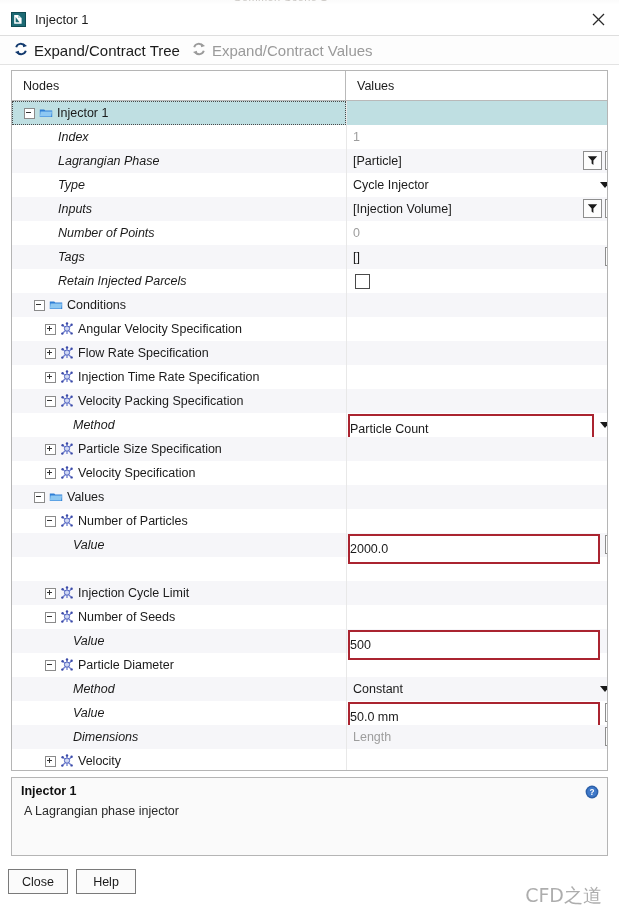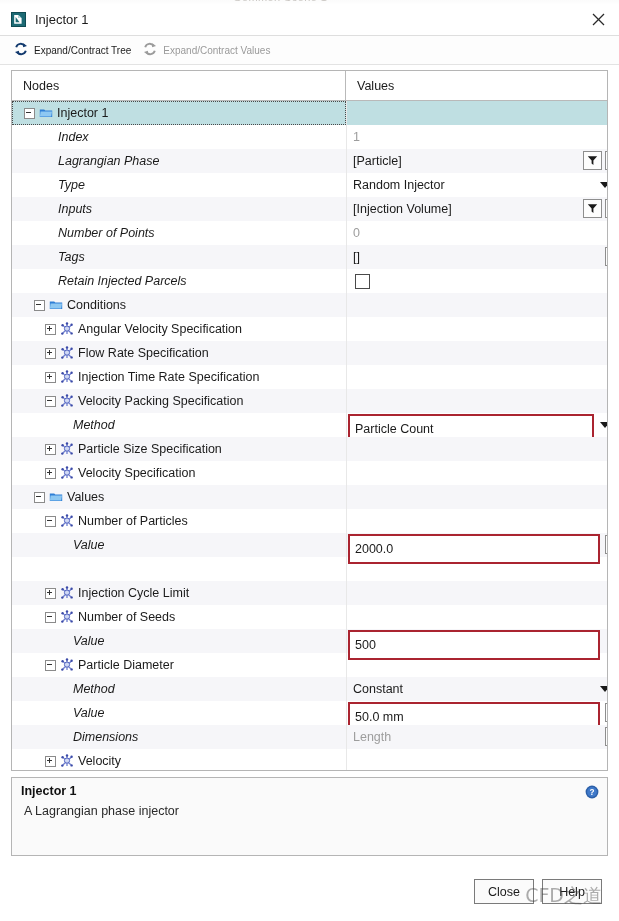--- a/index.html
+++ b/index.html
@@ -46,21 +46,21 @@
   }
   
   .toolbar{
     height:28px;flex:0 0 28px;
     display:flex;align-items:center;
     padding:0 0 0 14px;
     background:#fdfdfd;
     border-bottom:1px solid #e3e3e3;
   }
   .tb-item{display:flex;align-items:center;margin-right:12px;}
-  .tb-item .lbl{font-size:10px;margin-left:6px;}
+  .tb-item .lbl{font-size:15px;margin-left:6px;}
   .tb-item.enabled .lbl{color:#1b1b1b;}
   .tb-item.disabled .lbl{color:#9a9a9a;}
   
   .table-wrap{
     margin:5px 11px 0 11px;
     border:1px solid #b5b5b5;
     background:#fff;
     flex:0 0 auto;
     height:701px;
     box-sizing:border-box;
@@ -115,21 +115,21 @@
   .leaf-lbl{font-size:12.5px;color:#1b1b1b;white-space:nowrap;font-style:italic;}
   
   .v-text{font-size:12.5px;color:#1b1b1b;white-space:nowrap;}
   .v-grey{font-size:12.5px;color:#9d9d9d;white-space:nowrap;}
   .v-editor{
     position:absolute;left:2px;top:1px;height:30px;
     display:flex;align-items:center;
     box-sizing:border-box;
     background:#fff;
     font-size:12.5px;color:#1b1b1b;
-    padding-left:5px;white-space:nowrap;
+    white-space:nowrap;
   }
   .v-editor.hl{border:2px solid #aa2430;}
   .v-editor.w-method{width:246px;}
   .v-editor.w-value{width:252px;}
   
   .sqbtn{
     width:19px;height:19px;border:1px solid #8e8e8e;background:#fdfdfd;
     position:absolute;top:2px;display:flex;align-items:center;justify-content:center;
     box-sizing:border-box;cursor:default;
   }
@@ -146,22 +146,22 @@
     height:79px;flex:0 0 79px;
     box-sizing:border-box;
     padding:6px 9px 0 9px;
     position:relative;
   }
   .desc-title{font-size:12.5px;font-weight:bold;color:#111;}
   .desc-body{font-size:12.5px;color:#2a2a2a;margin-top:6px;padding-left:3px;}
   .help-icon{position:absolute;right:8px;top:7px;width:14px;height:14px;}
   
   .footer{
-    flex:1 1 auto;display:flex;align-items:flex-end;justify-content:flex-end;
-    padding:0 17px 17px 0;position:relative;
+    flex:1 1 auto;display:flex;align-items:flex-end;
+    padding:0 17px 27px 0;position:relative;
   }
   .btn{
     min-width:60px;height:25px;border:1px solid #7a7a7a;background:#fbfbfb;
     font-size:12.5px;color:#1b1b1b;
     display:flex;align-items:center;justify-content:center;
     margin-left:8px;box-sizing:border-box;cursor:default;
     font-family:"Liberation Sans", sans-serif;
   }
   .watermark{
     position:absolute;right:17px;bottom:12px;
@@ -270,21 +270,21 @@
           </div>
           <span class="vline"></span>
         </div>
         <div class="row">
           <div class="cell-nodes">
             <span style="display:inline-block;width:33px"></span>
             <span class="exp none"></span>
             <span class="leaf-lbl">Type</span>
           </div>
           <div class="cell-values">
-            <span class="v-text">Random Injector</span>
+            <span class="v-text">Cycle Injector</span>
             <span class="caret" style="left:254px"></span>
           </div>
           <span class="vline"></span>
         </div>
         <div class="row alt">
           <div class="cell-nodes">
             <span style="display:inline-block;width:33px"></span>
             <span class="exp none"></span>
             <span class="leaf-lbl">Inputs</span>
           </div>

